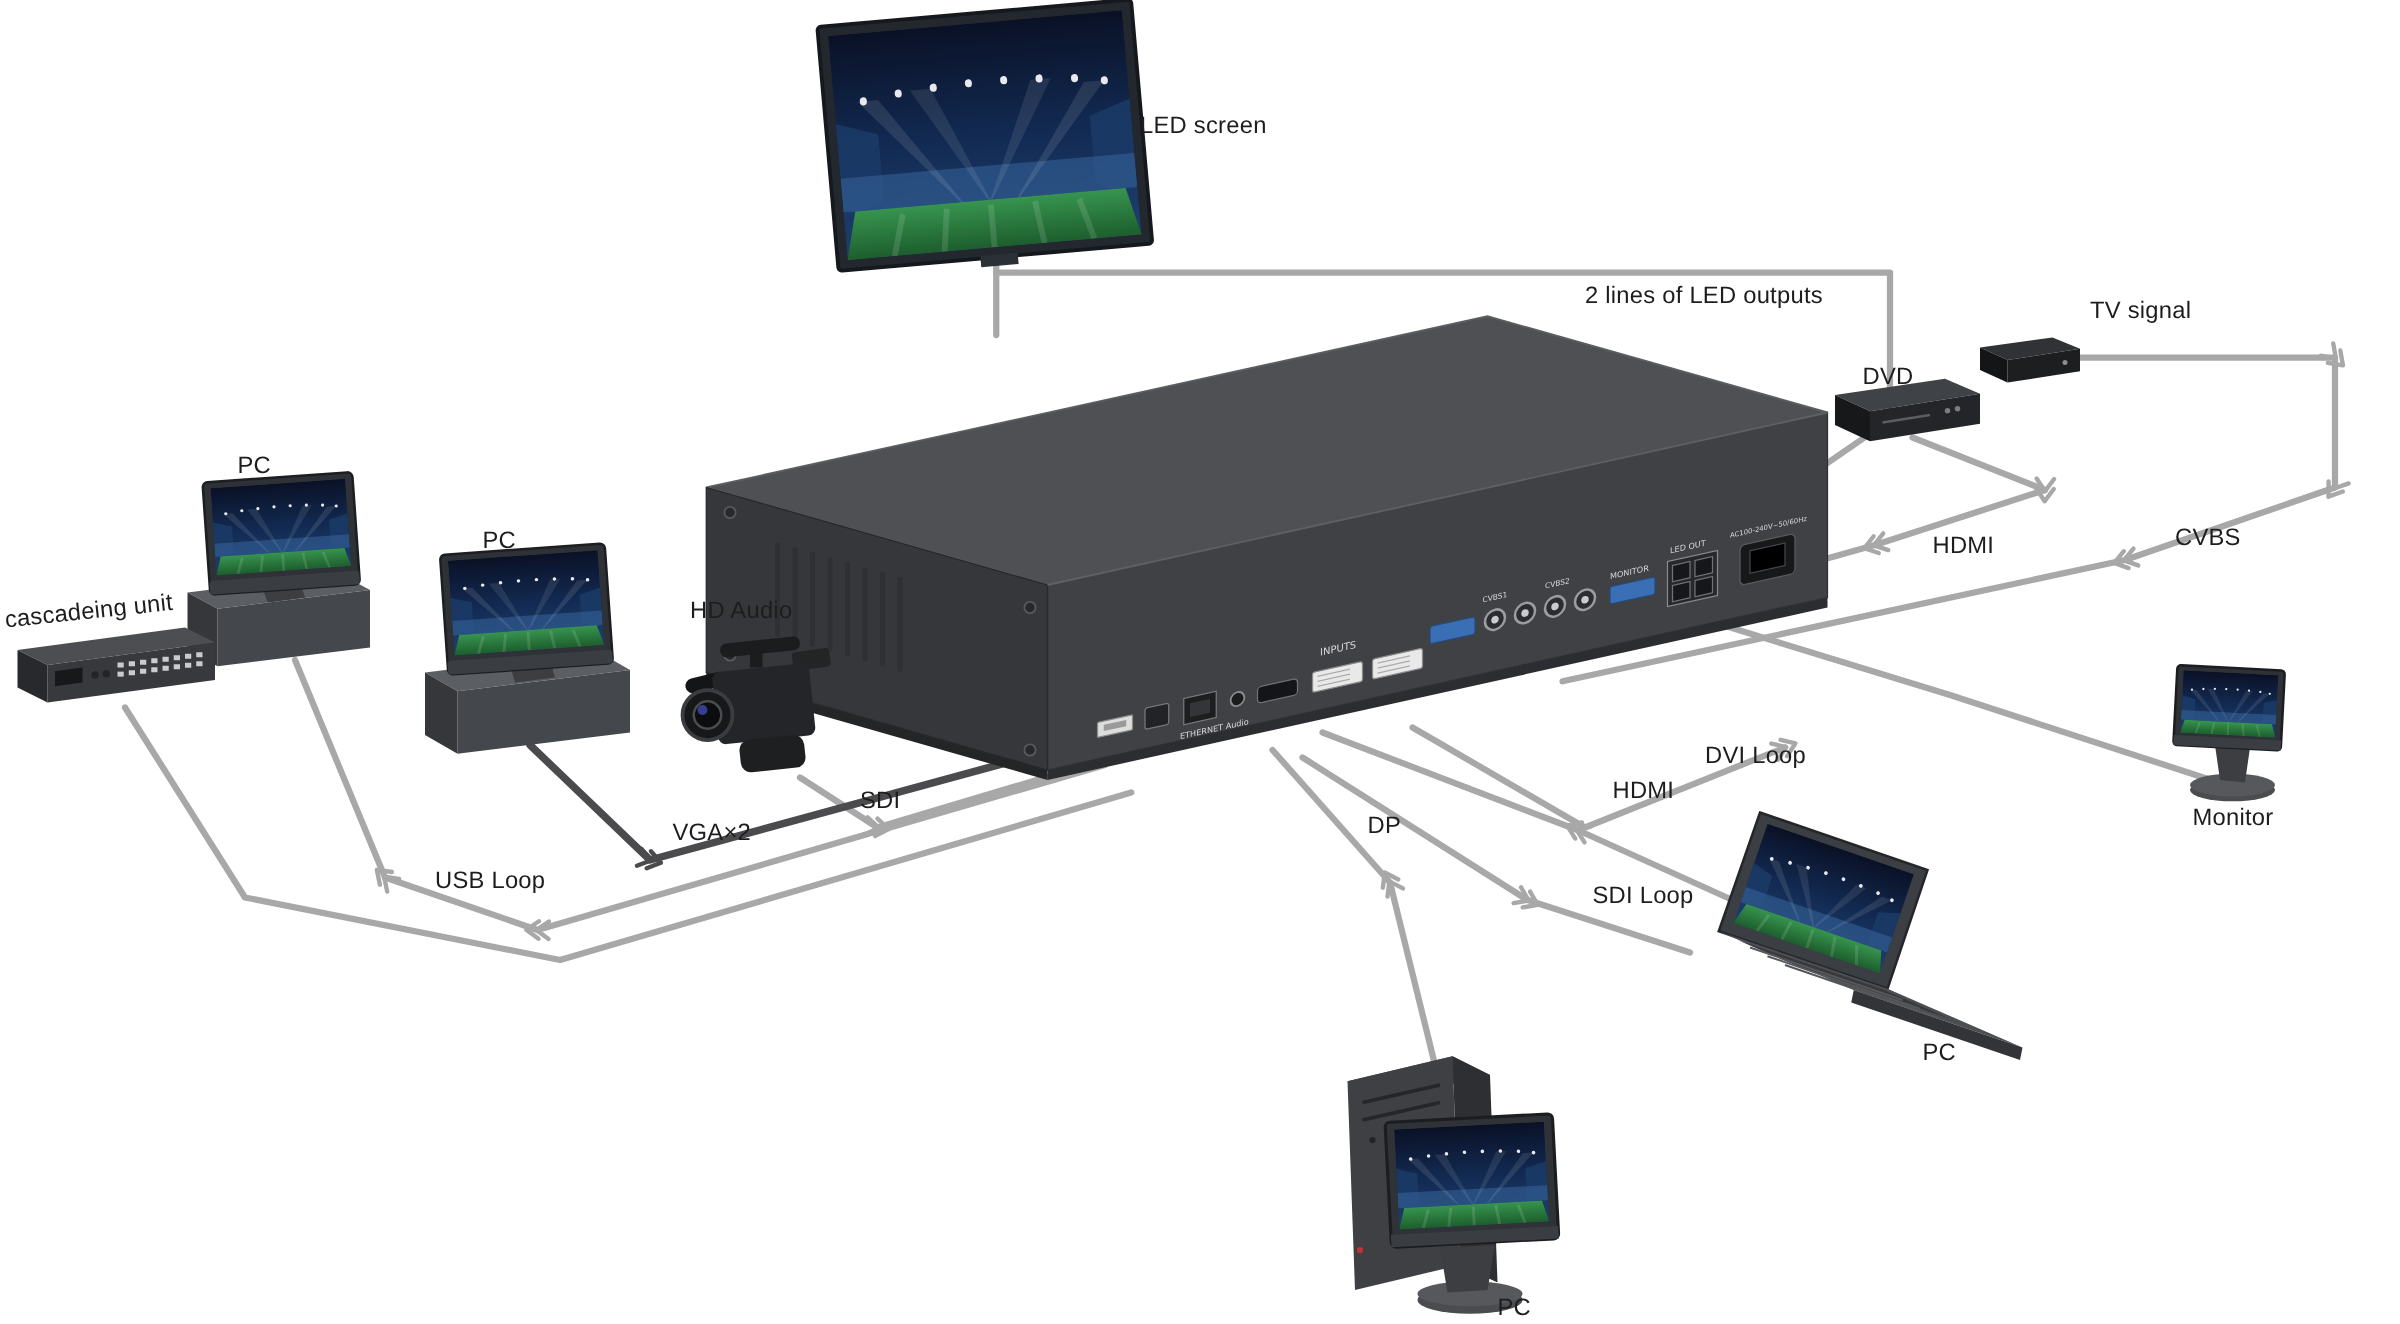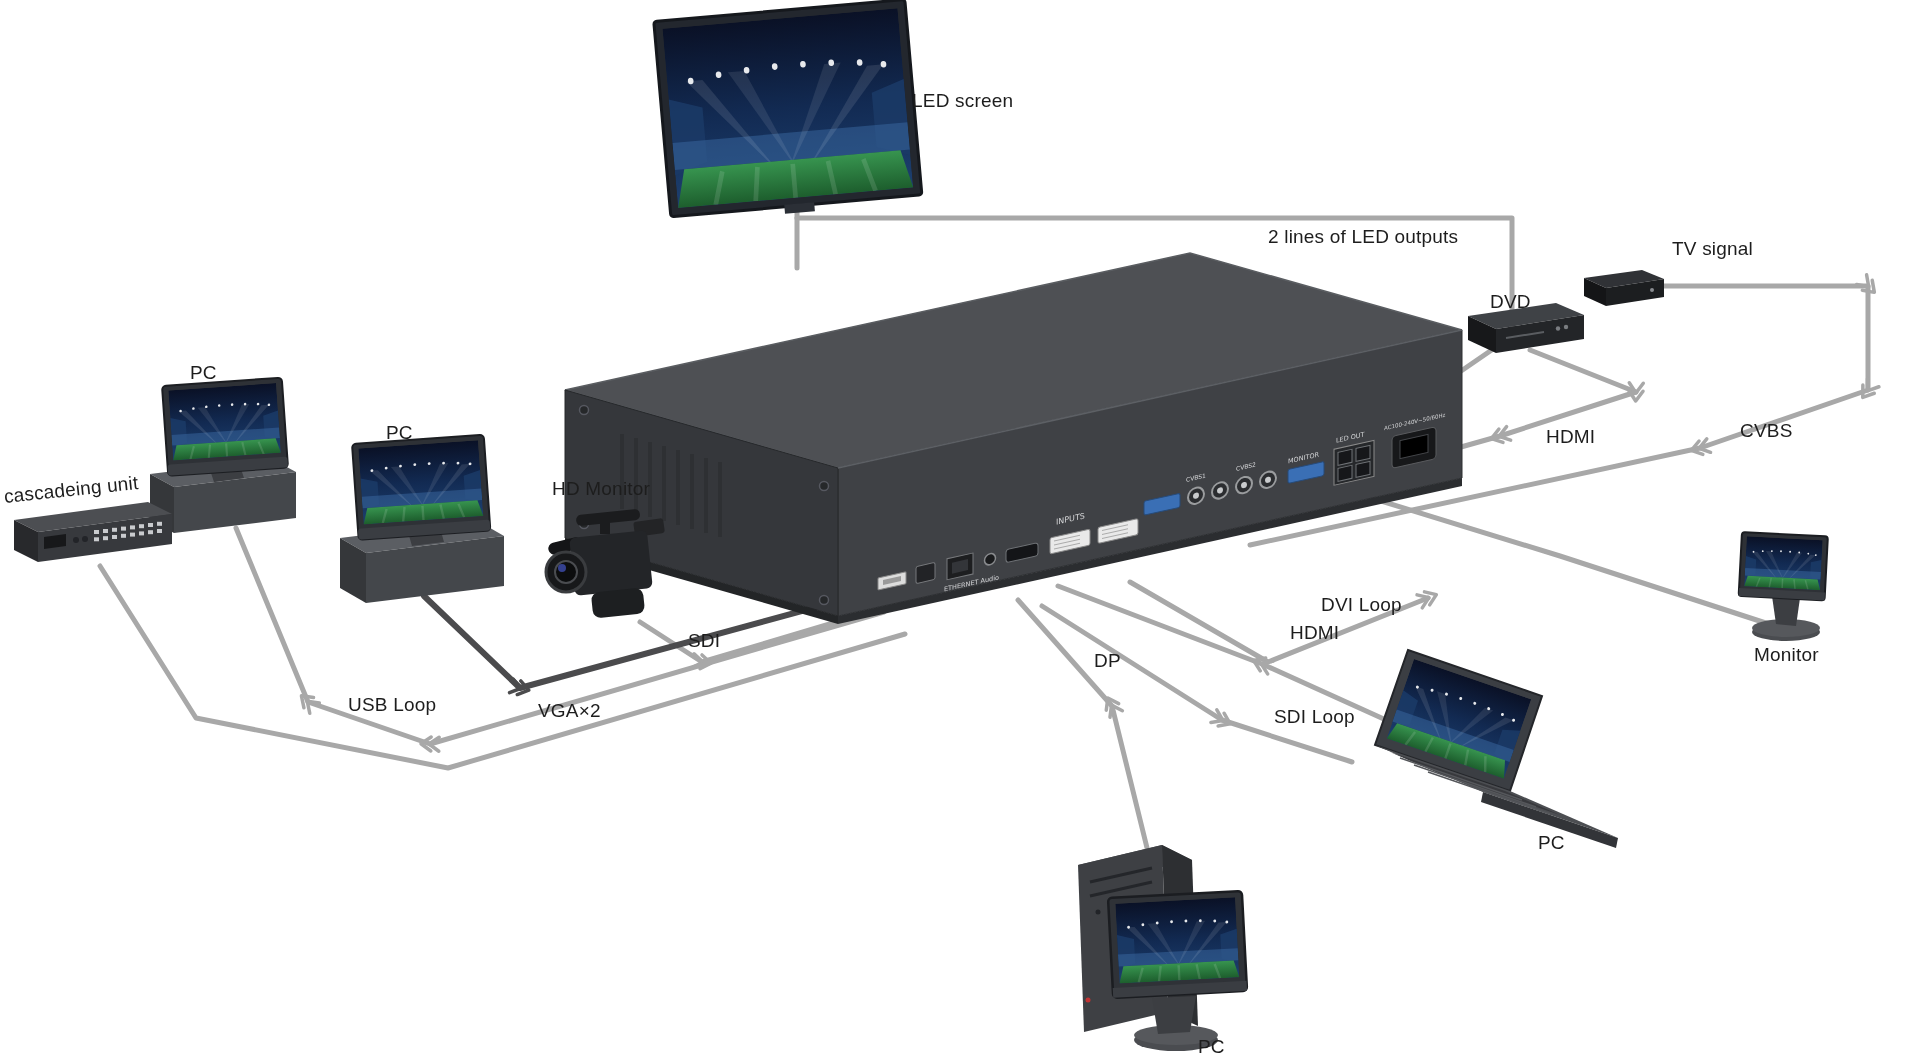--- a/index.html
+++ b/index.html
@@ -268,27 +268,27 @@
   </g>
 </svg>
 
 <div class="lbl" style="left:912px;top:90px">LED screen</div>
 <div class="lbl" style="left:1268px;top:226px">2 lines of LED outputs</div>
 <div class="lbl" style="left:1672px;top:238px">TV signal</div>
 <div class="lbl" style="left:1490px;top:291px">DVD</div>
 <div class="lbl" style="left:190px;top:362px">PC</div>
 <div class="lbl rot" style="left:4px;top:486px">cascadeing unit</div>
 <div class="lbl" style="left:386px;top:422px">PC</div>
-<div class="lbl" style="left:552px;top:478px">HD Monitor</div>
+<div class="lbl" style="left:552px;top:478px">HD Audio</div>
 <div class="lbl" style="left:688px;top:630px">SDI</div>
-<div class="lbl" style="left:538px;top:700px">VGA×2</div>
+<div class="lbl" style="left:538px;top:656px">VGA×2</div>
 <div class="lbl" style="left:348px;top:694px">USB Loop</div>
 <div class="lbl" style="left:1546px;top:426px">HDMI</div>
 <div class="lbl" style="left:1740px;top:420px">CVBS</div>
-<div class="lbl" style="left:1321px;top:594px">DVI Loop</div>
+<div class="lbl" style="left:1364px;top:594px">DVI Loop</div>
 <div class="lbl" style="left:1290px;top:622px">HDMI</div>
 <div class="lbl" style="left:1094px;top:650px">DP</div>
 <div class="lbl" style="left:1274px;top:706px">SDI Loop</div>
 <div class="lbl" style="left:1754px;top:644px">Monitor</div>
 <div class="lbl" style="left:1538px;top:832px">PC</div>
 <div class="lbl" style="left:1198px;top:1036px">PC</div>
 
 </div>
 
 </body></html>

